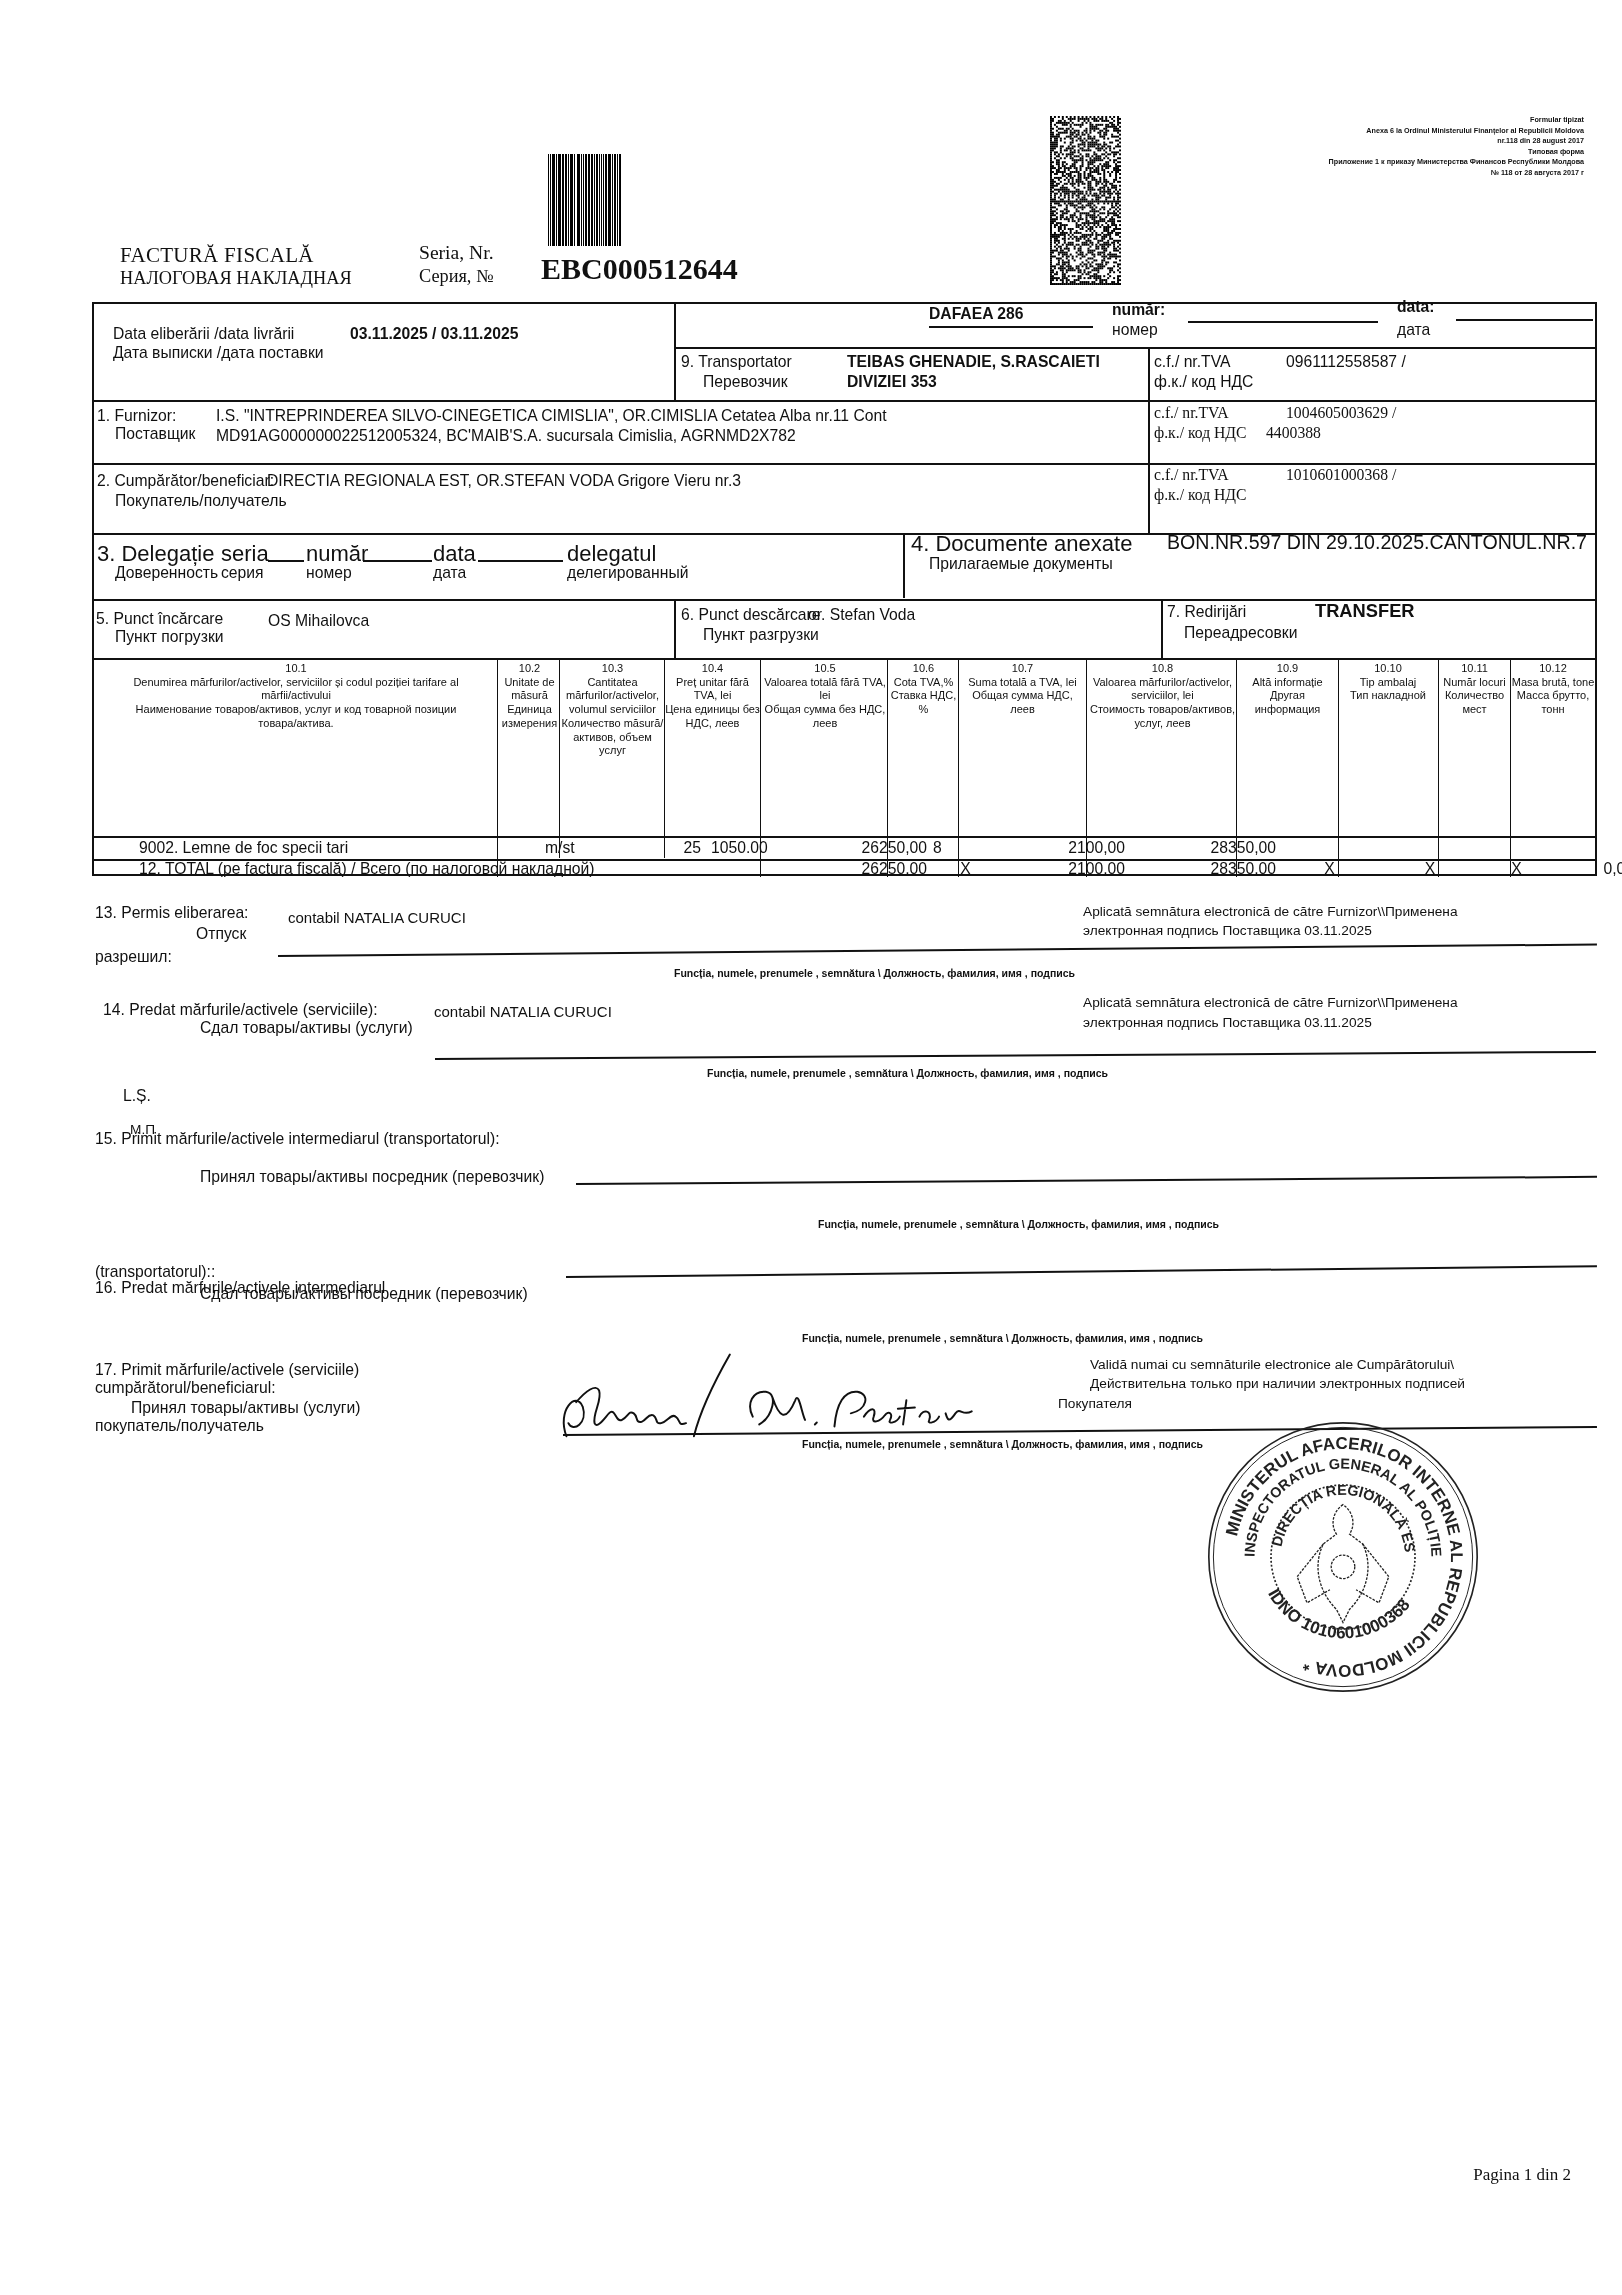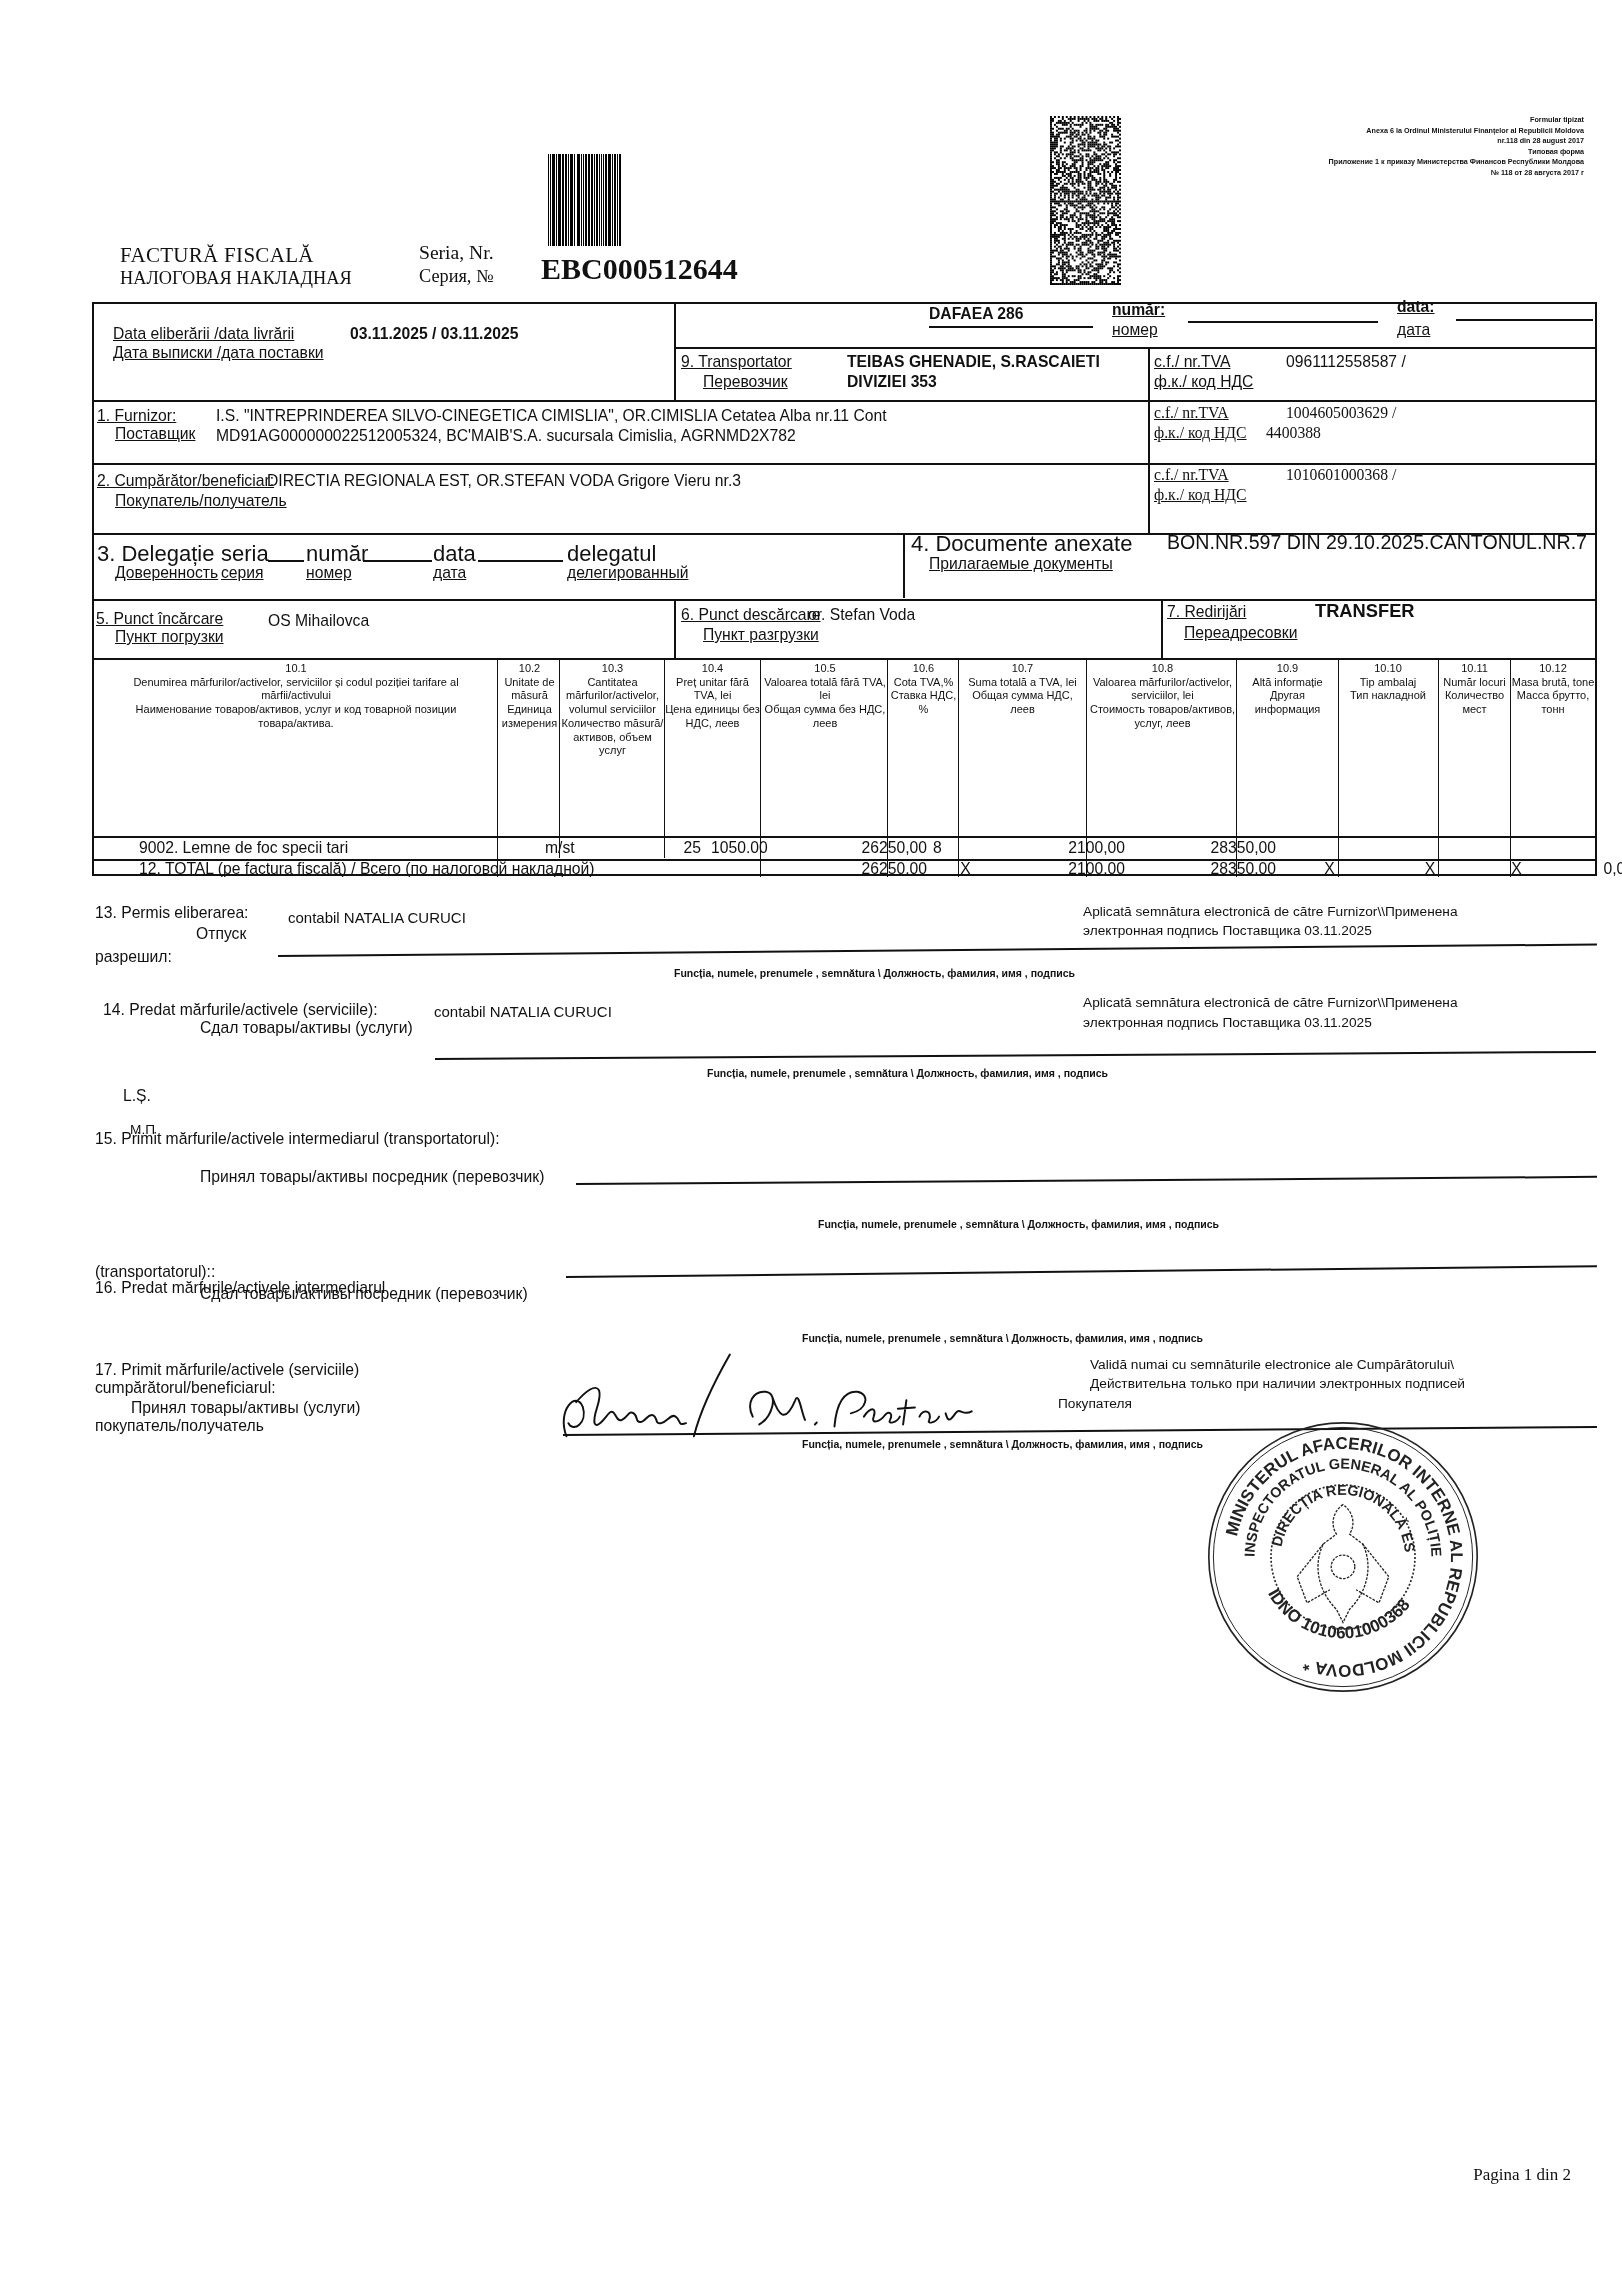--- a/index.html
+++ b/index.html
@@ -18,21 +18,21 @@
   .serial { left: 541px; top: 252px; font-size: 30px; font-weight: bold; letter-spacing: 0px; }
   .barcode { left: 548px; top: 154px; width: 73px; height: 92px; display: flex; gap: 0; }
   .barcode span { display: block; height: 100%; background: #000; }
   .dmatrix { left: 1050px; top: 116px; width: 71px; height: 169px; }
 
   
   .box { border: 2px solid #111; }
   .line-h { position: absolute; height: 2px; background: #111; }
   .line-v { position: absolute; width: 2px; background: #111; }
   .thin-v { position: absolute; width: 1.3px; background: #111; }
-  .lbl { font-size: 15.7px; line-height: 18.3px; white-space: nowrap; text-decoration: underline; }
+  .lbl { font-size: 15.7px; line-height: 18.3px; white-space: nowrap; }
   .val { font-size: 15.7px; line-height: 18.3px; white-space: nowrap; }
 
   
   .th { position: absolute; text-align: center; font-family: "Liberation Sans", sans-serif; font-size: 11px; line-height: 13.7px; color:#111; }
   .td { position: absolute; font-size: 15.7px; line-height: 18.3px; white-space: nowrap; margin-left: 42px; }
   .right { text-align: right; }
   .center { text-align: center; }
 
   .sigline { position: absolute; height: 2px; background: #111; transform-origin: left center; }
   .caption { position: absolute; font-family: "Liberation Sans", sans-serif; font-weight: bold; font-size: 10.5px; white-space: nowrap; }

